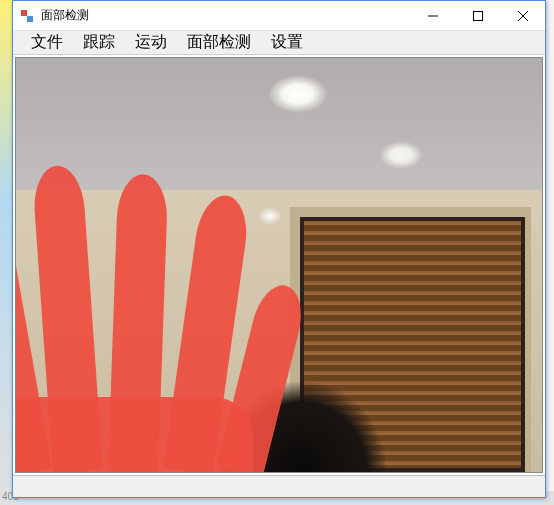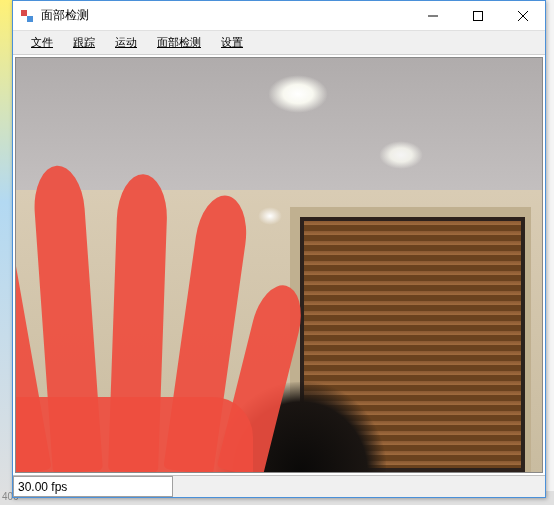--- a/index.html
+++ b/index.html
@@ -101,23 +101,22 @@
       background: #f0f0f0;
       display: flex;
       align-items: center;
       padding-left: 8px;
       border-bottom: 1px solid #d0d0d0;
       gap: 0;
     }
     .menu-item {
       padding: 4px 10px;
       cursor: pointer;
-      font-size: 11px;
+      font-size: 16px;
       color: #000;
-      text-decoration: underline;
     }
     .video-area {
       flex: 1;
       background: #000;
       position: relative;
       overflow: hidden;
       border: 1px solid #888;
       margin: 2px;
     }
     .scene {
@@ -278,15 +277,14 @@
         <div class="finger f2"></div>
         <div class="finger f3"></div>
         <div class="finger f4"></div>
         <div class="finger f5"></div>
         <div class="palm"></div>
       </div>
     </div>
   </div>
 
   <div class="statusbar">
-    <div class="status-cell status-fps">30.00 fps</div>
   </div>
 </div>
 
 </body></html>

